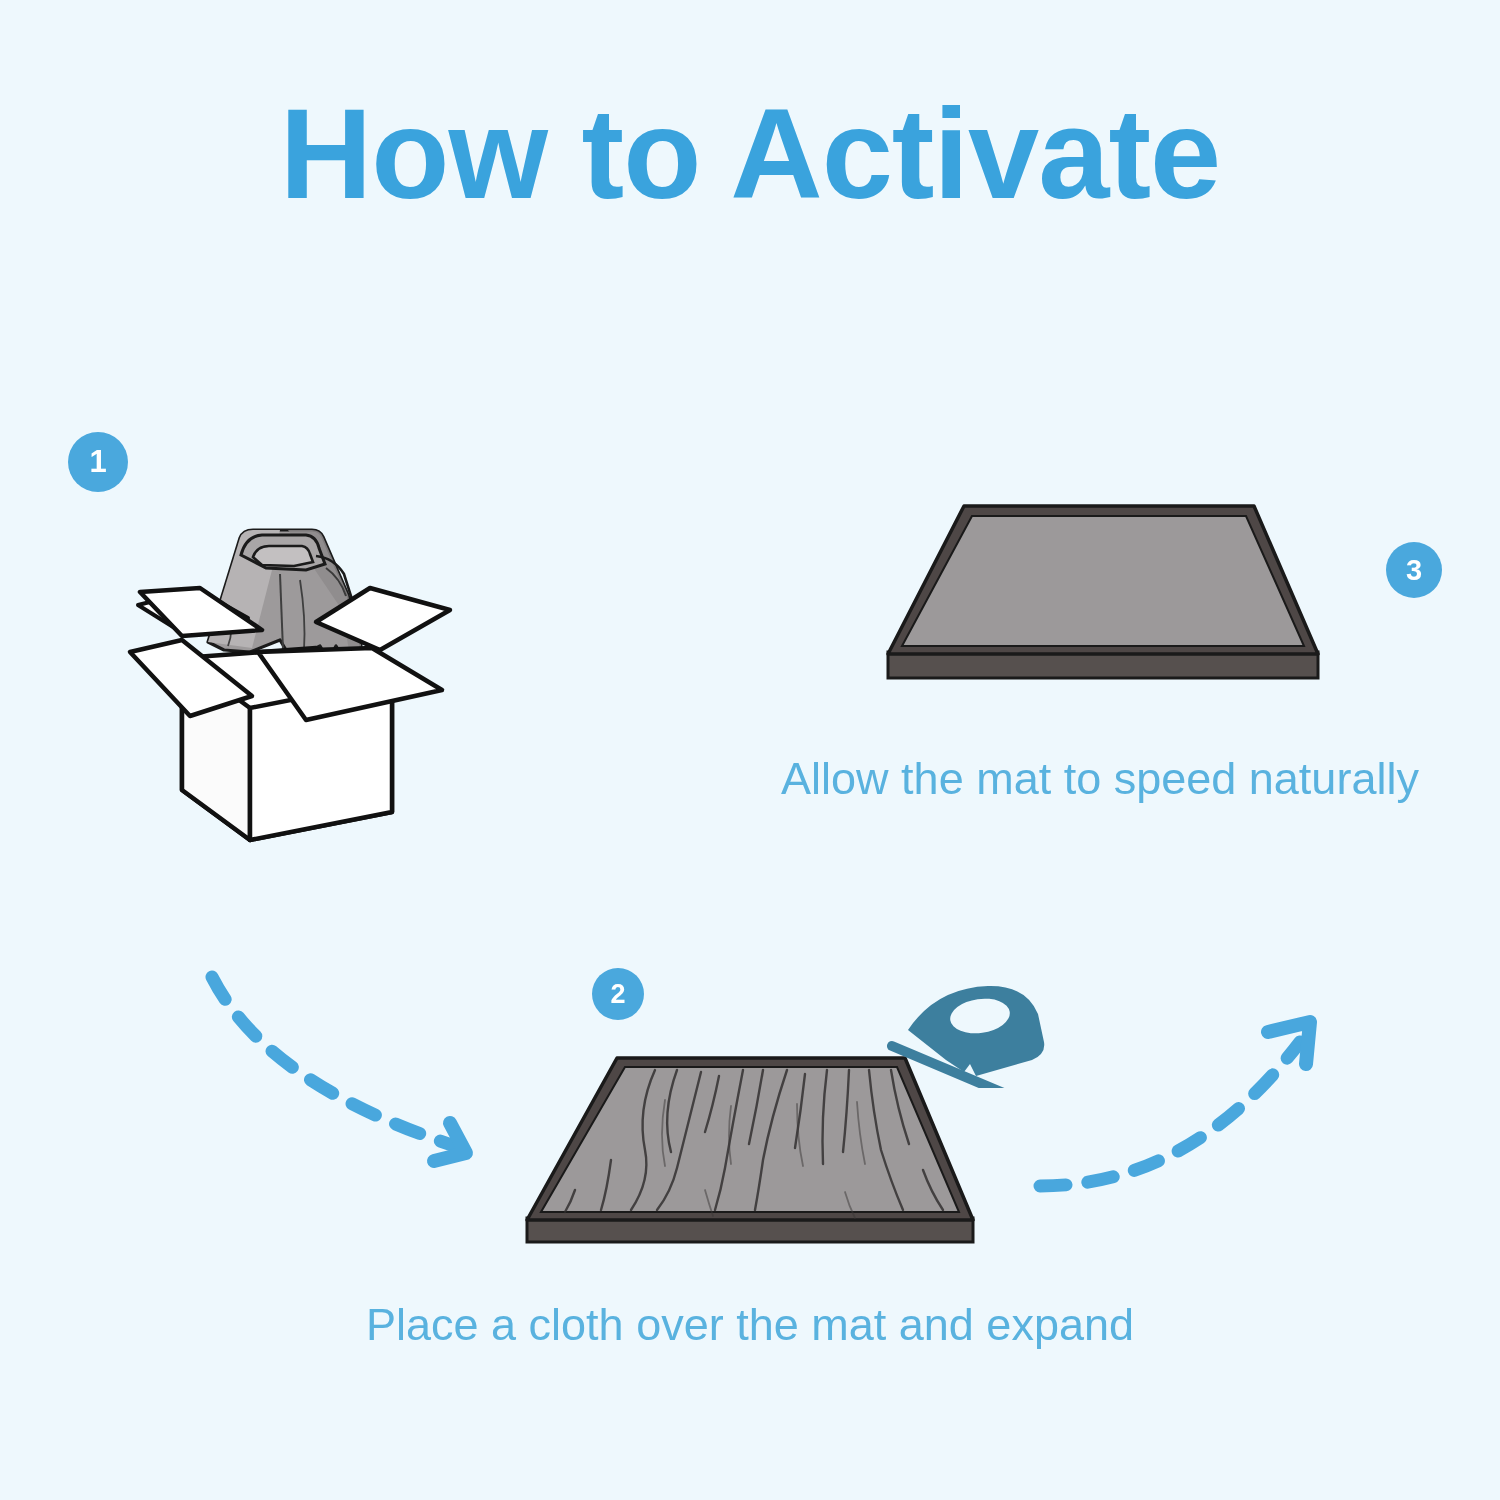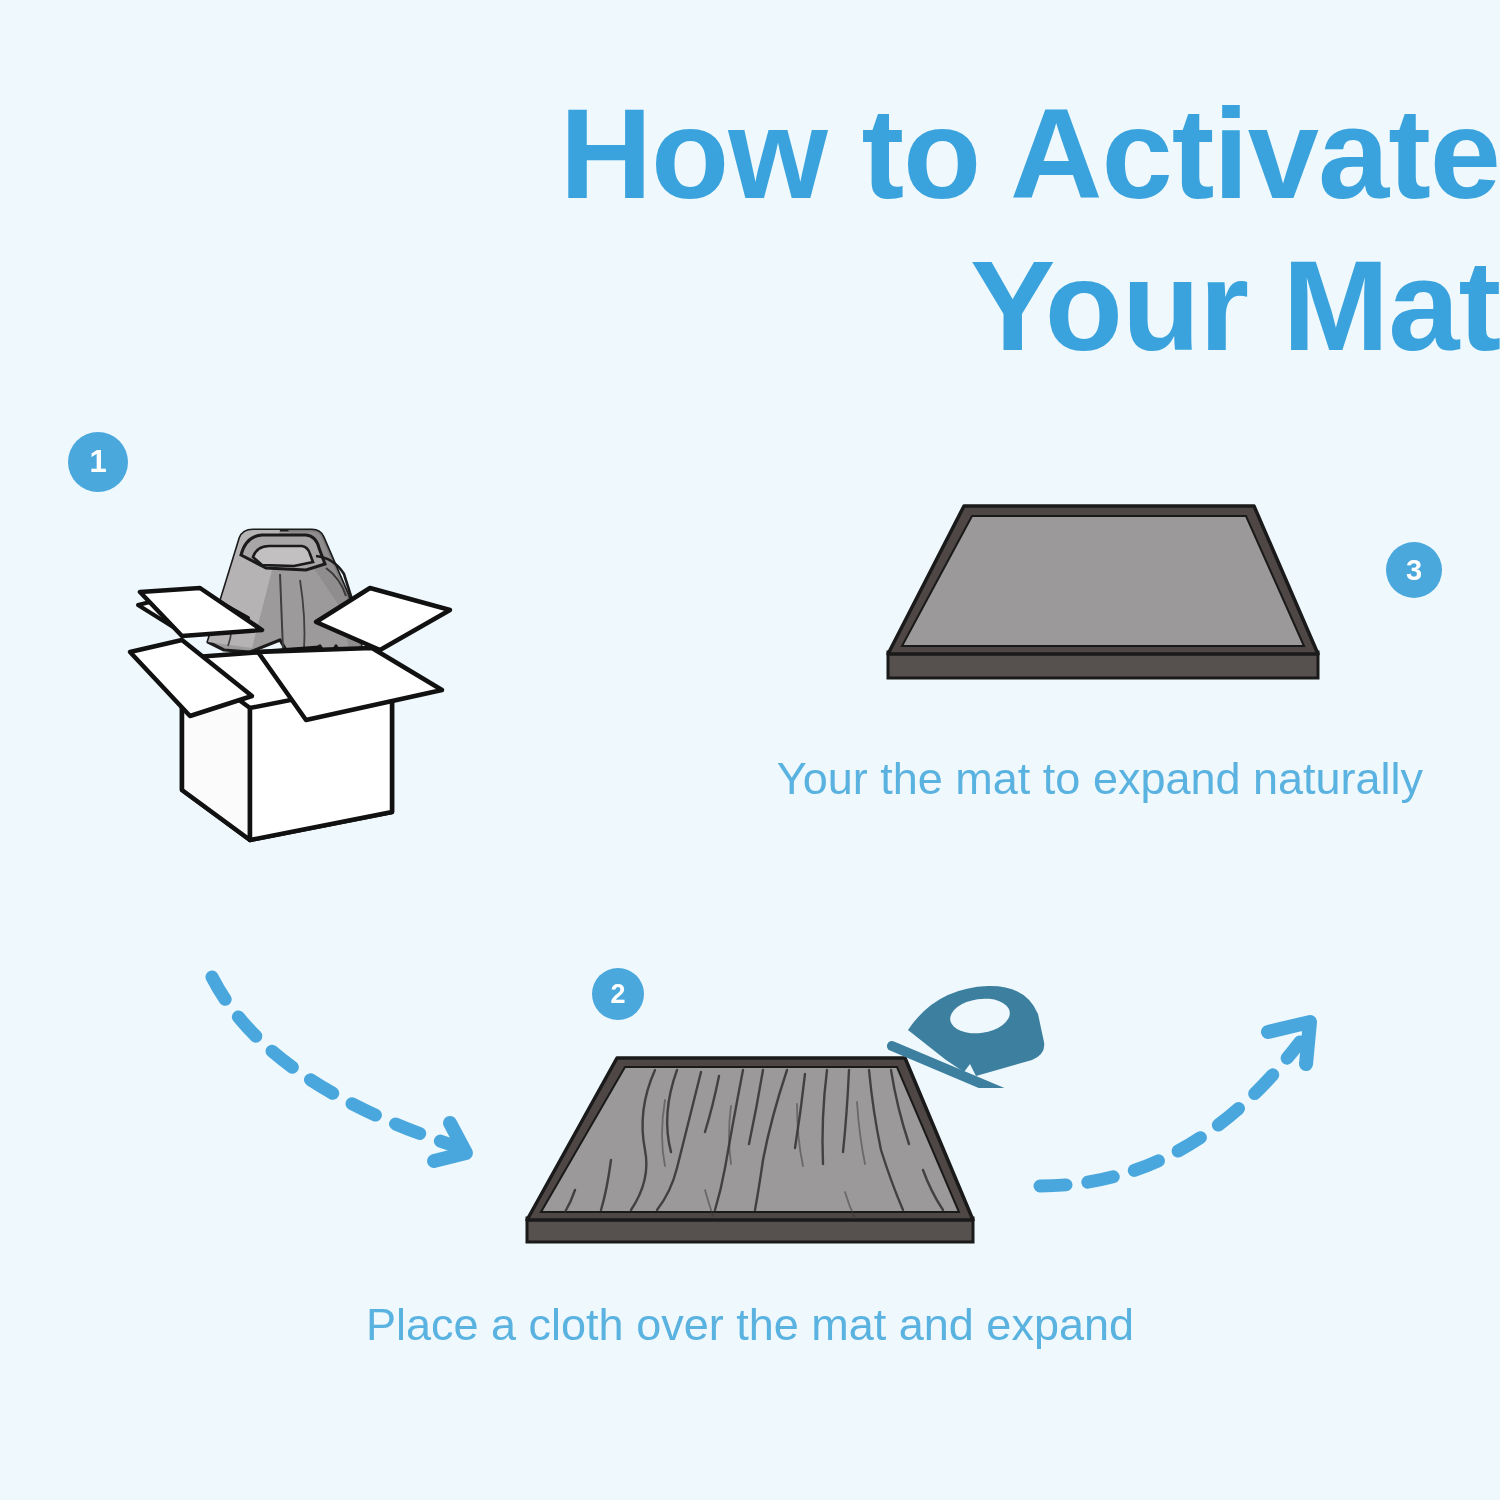--- a/index.html
+++ b/index.html
@@ -17,21 +17,21 @@
     background: #eef8fd;
     overflow: hidden;
   }
 
   
   .title-block {
     position: absolute;
     left: 0;
     top: 78px;
     width: 1500px;
-    text-align: right;
+    text-align: center;
     color: #3aa3dd;
     font-weight: bold;
     font-size: 128px;
     line-height: 152px;
     letter-spacing: -1px;
   }
   .title-line {
     display: block;
     white-space: nowrap;
   }
@@ -74,21 +74,20 @@
   #arrow-1           { left: 170px; top: 955px;  width: 345px; height: 255px; }
   #arrow-2           { left: 1000px;top: 990px;  width: 350px; height: 235px; }
 </style>
 </head>
 <body>
 
 <div id="page">
 
   <div class="title-block">
     <span class="title-line">How to Activate</span>
-    <span class="title-line">Your Mat</span>
   </div>
 
   <div class="badge" id="badge-1">
     <span>1</span>
   </div>
 
   <svg class="illus" id="box-illustration" viewBox="0 0 360 360">
 
     <g>
       <path d="M88 142 L120 38 Q123 30 133 30 L192 30 Q200 30 203 37 L228 95 L241 145
@@ -188,16 +187,16 @@
     <span>3</span>
   </div>
 
   <svg class="illus" id="mat-flat" viewBox="0 0 470 200">
     <path d="M22 160 L22 186 L452 186 L452 160 Z" fill="#56504e" stroke="#1a1a1a" stroke-width="3"></path>
     <path d="M98 14 L388 14 L452 162 L22 162 Z" fill="#4e4746" stroke="#1a1a1a" stroke-width="3.5" stroke-linejoin="round"></path>
     <path d="M106 24 L380 24 L438 154 L36 154 Z" fill="#9c999a" stroke="#1a1a1a" stroke-width="2"></path>
   </svg>
 
   <div class="caption" id="caption-3">
-    <span>Your the mat to expand naturally</span><br>
+    <span>Allow the mat to speed naturally</span><br>
   </div>
 
 </div>
 
 </body></html>

